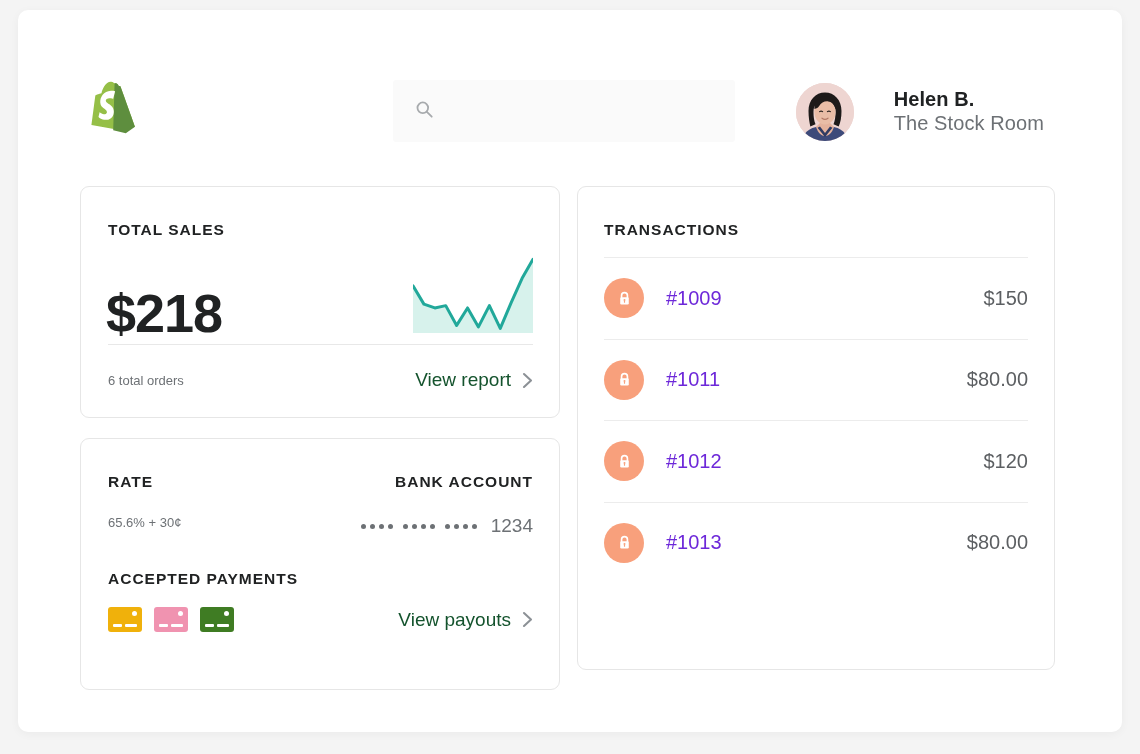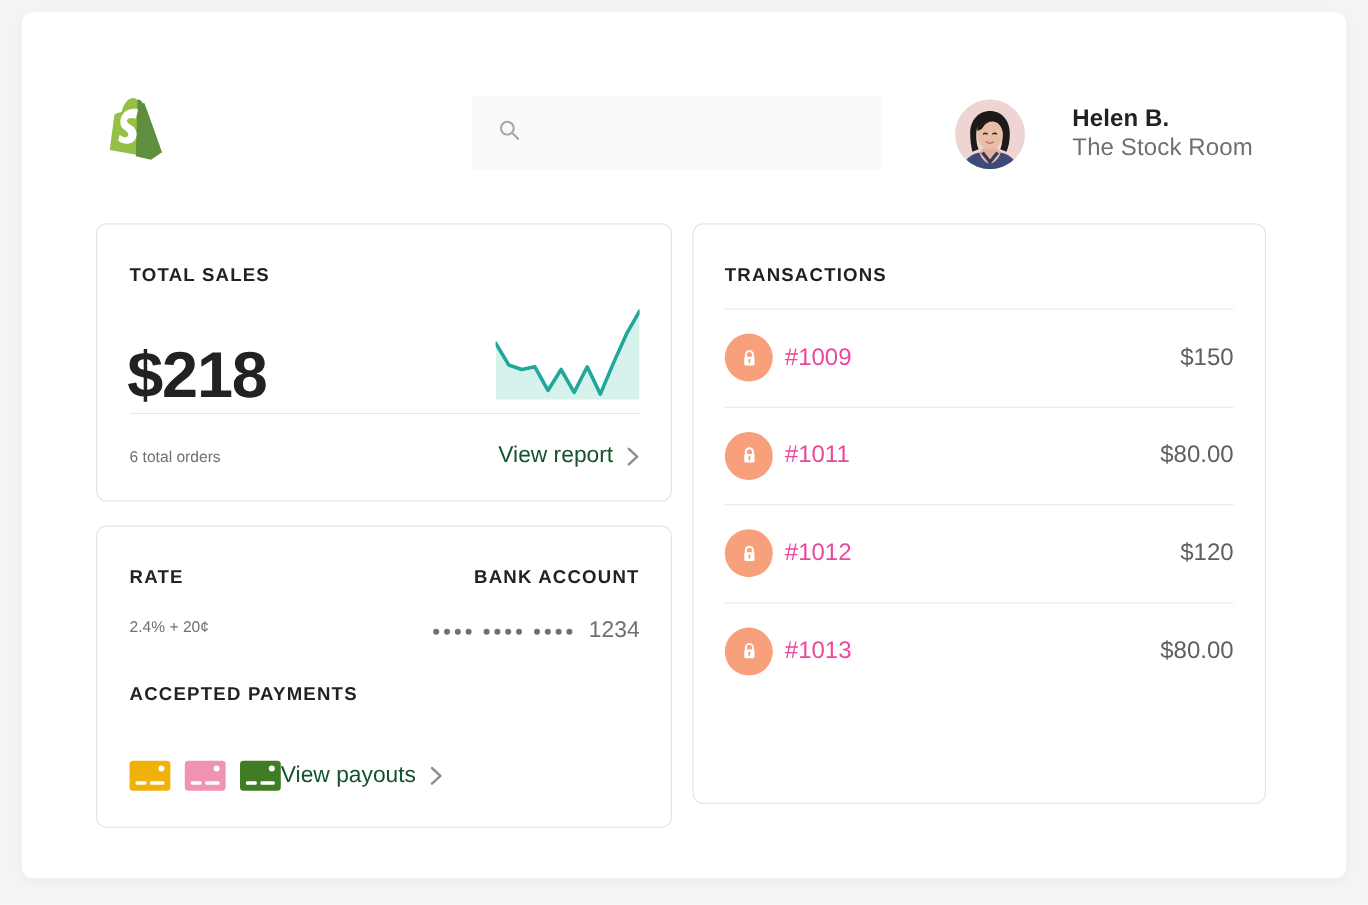--- a/index.html
+++ b/index.html
@@ -154,21 +154,21 @@
     position: absolute; right: 26px; top: 76px;
     display: flex; align-items: center; gap: 10px;
   }
   .dotgroup { display: flex; gap: 4px; align-items: center; }
   .dot { width: 5px; height: 5px; border-radius: 50%; background: #6d7175; }
   #bank-last4 { font-size: 19px; color: #6d7175; margin-left: 4px; }
 
   #ap-heading { position: absolute; left: 27px; top: 131px; }
   #ap-row {
     position: absolute; left: 27px; right: 26px; top: 168px;
-    display: flex; justify-content: flex-start; align-items: center; margin-top: 27px;
+    display: flex; justify-content: space-between; align-items: center;
   }
   #card-icons { display: flex; gap: 12px; }
   .pay-card {
     width: 34px; height: 25px; border-radius: 3px; position: relative;
   }
   .pay-card .pc-dot {
     position: absolute; right: 5px; top: 4px;
     width: 5px; height: 5px; border-radius: 50%; background: #fff;
   }
   .pay-card .pc-bar {
@@ -186,23 +186,23 @@
     align-items: center;
     border-top: 1px solid #ececec;
   }
   .tx-lock {
     width: 40px; height: 40px; border-radius: 50%;
     background: #f8a07c;
     display: flex; align-items: center; justify-content: center;
     flex: none;
   }
   .tx-id {
-    margin-left: 10px;
+    margin-left: 22px;
     font-size: 20px;
-    color: #ec4899;
+    color: #6d28d9;
   }
   .tx-amount {
     margin-left: auto;
     font-size: 20px;
     color: #5c5f62;
   }
 </style>
 </head>
 <body>
 
@@ -279,21 +279,21 @@
             <polyline points="2,2 9,8.5 2,15" fill="none" stroke="#8c9196" stroke-width="2.1" stroke-linecap="round" stroke-linejoin="round"></polyline>
           </svg>
         </span>
       </div>
     </div>
 
     <div id="card-rate" class="card">
       <div id="rate-heading" class="card-heading">RATE</div>
       <div id="bank-heading" class="card-heading">BANK ACCOUNT</div>
 
-      <div id="rate-value" class="muted-label">2.4% + 20¢</div>
+      <div id="rate-value" class="muted-label">65.6% + 30¢</div>
 
       <div id="bank-value">
         <span class="dotgroup">
           <i class="dot"></i>
             <i class="dot"></i>
             <i class="dot"></i>
             <i class="dot"></i>
         </span>
         <span class="dotgroup">
           <i class="dot"></i>

